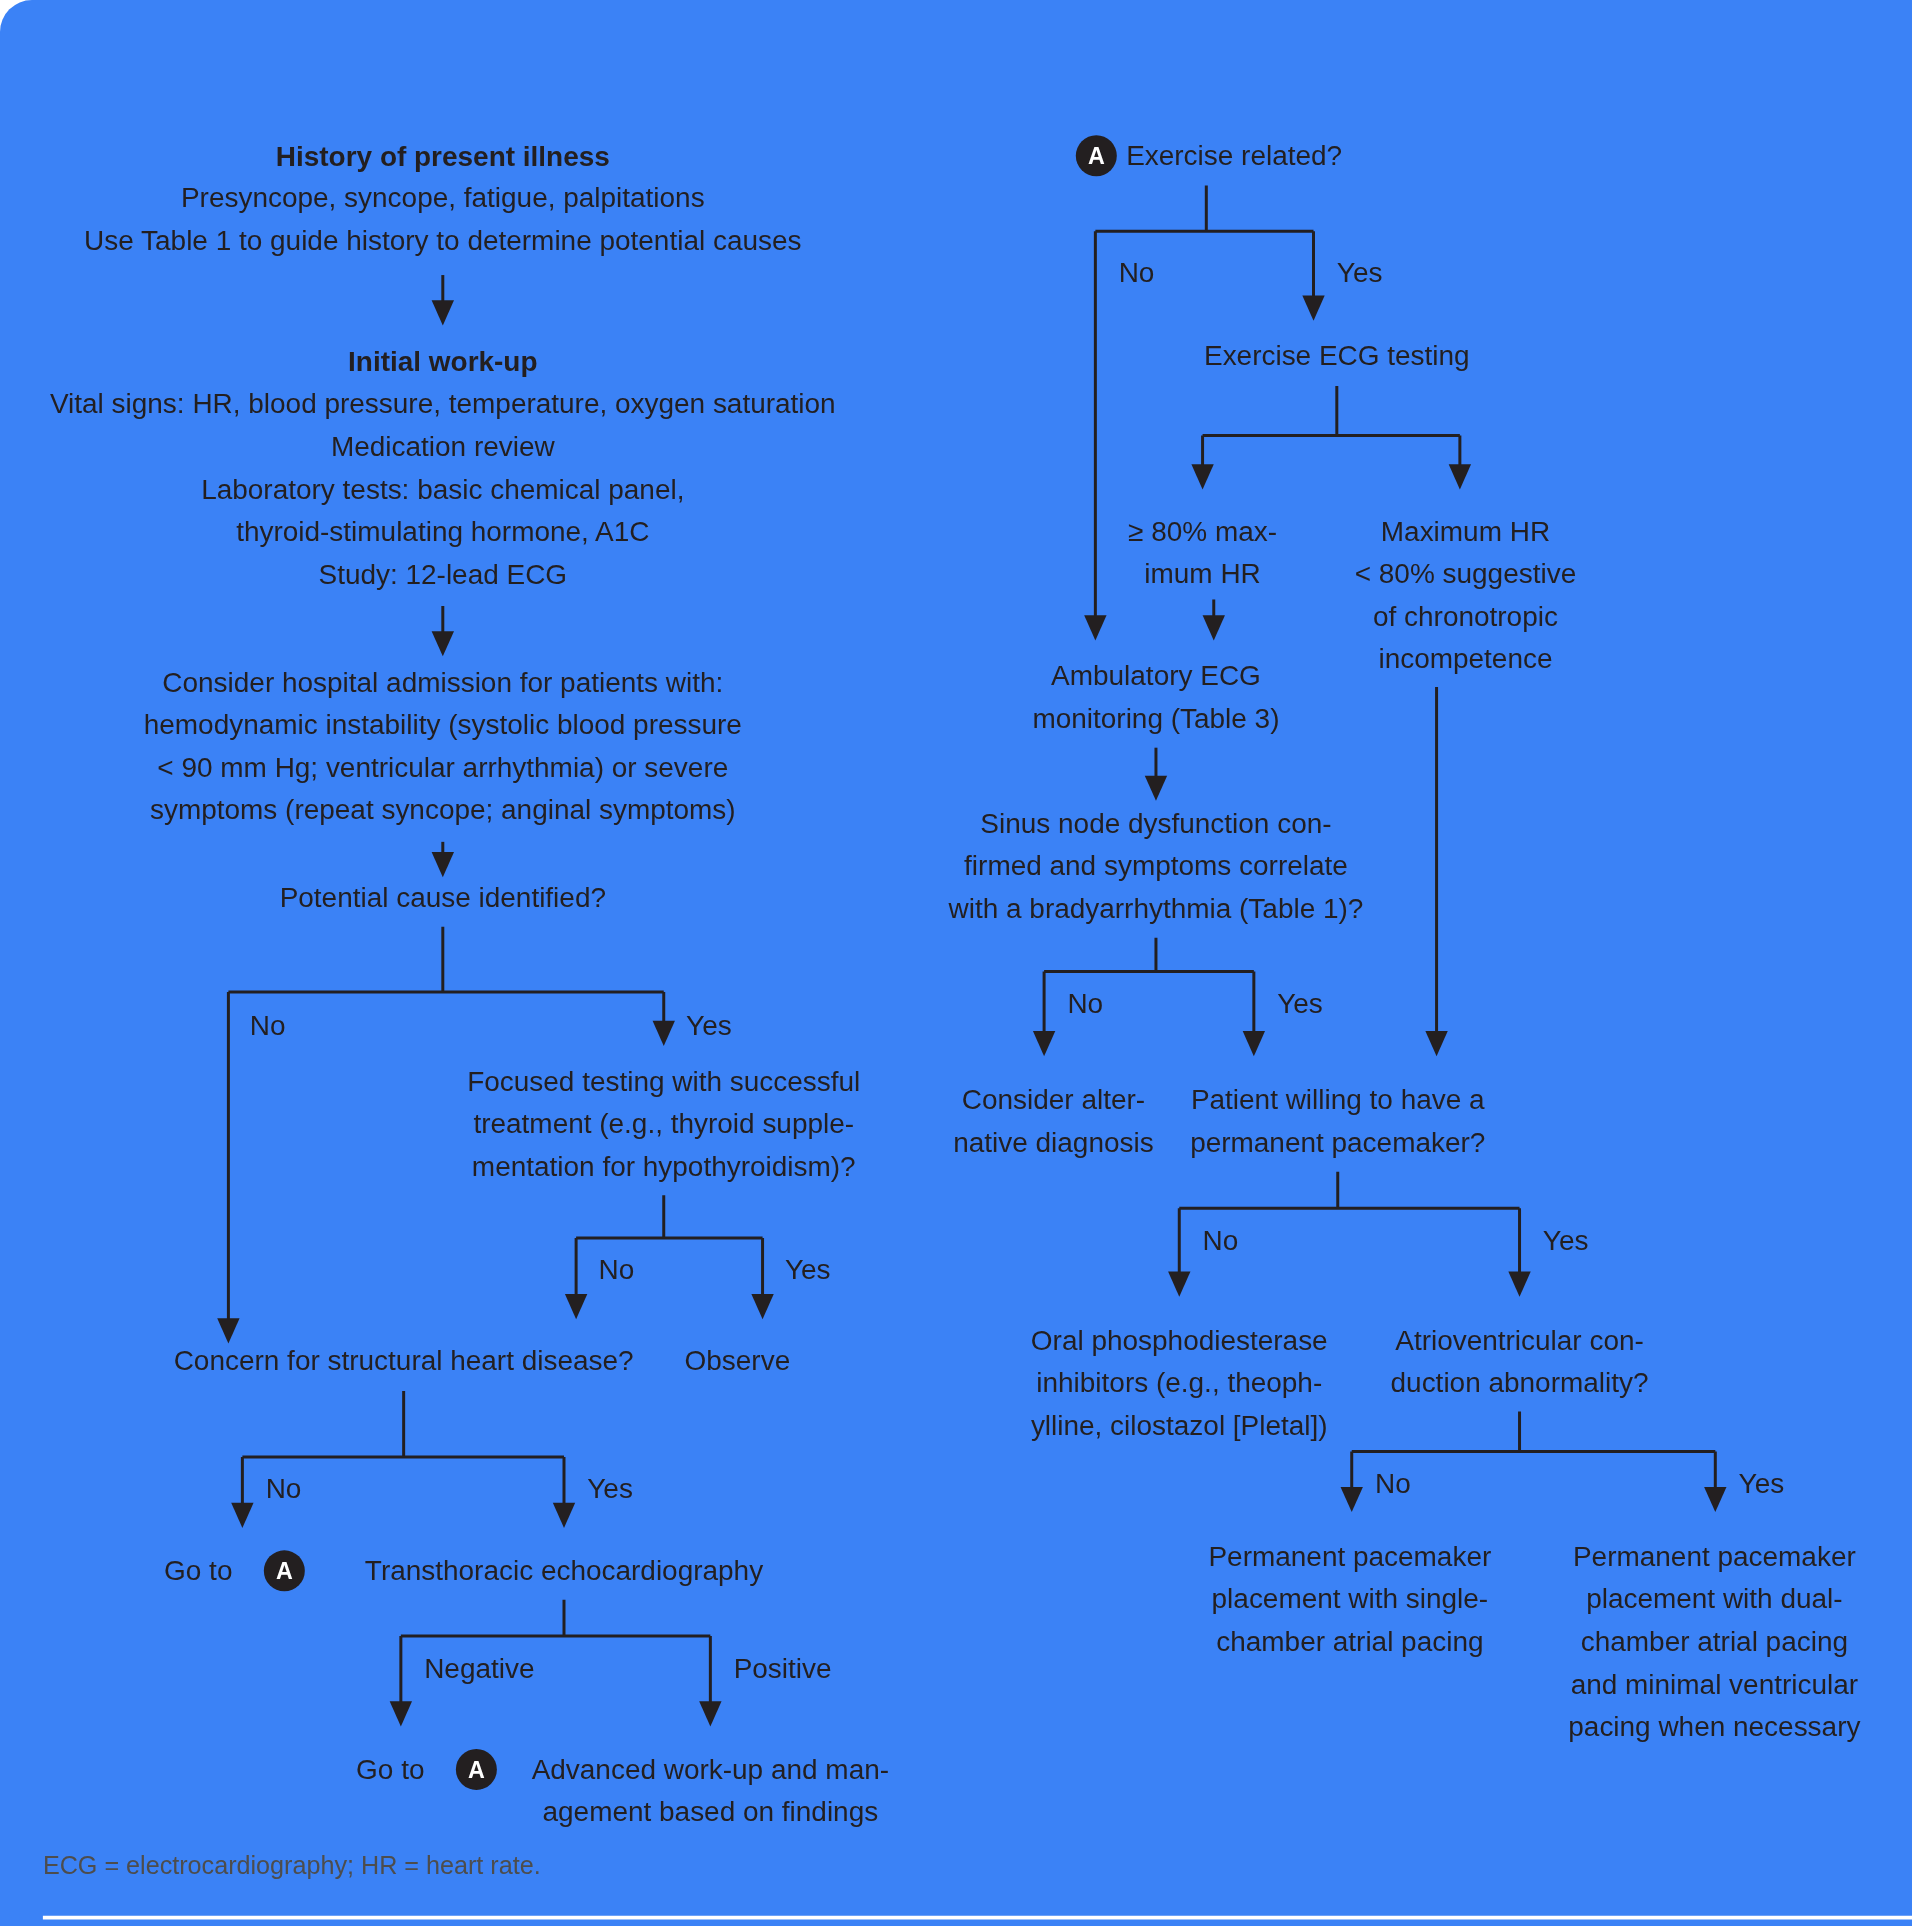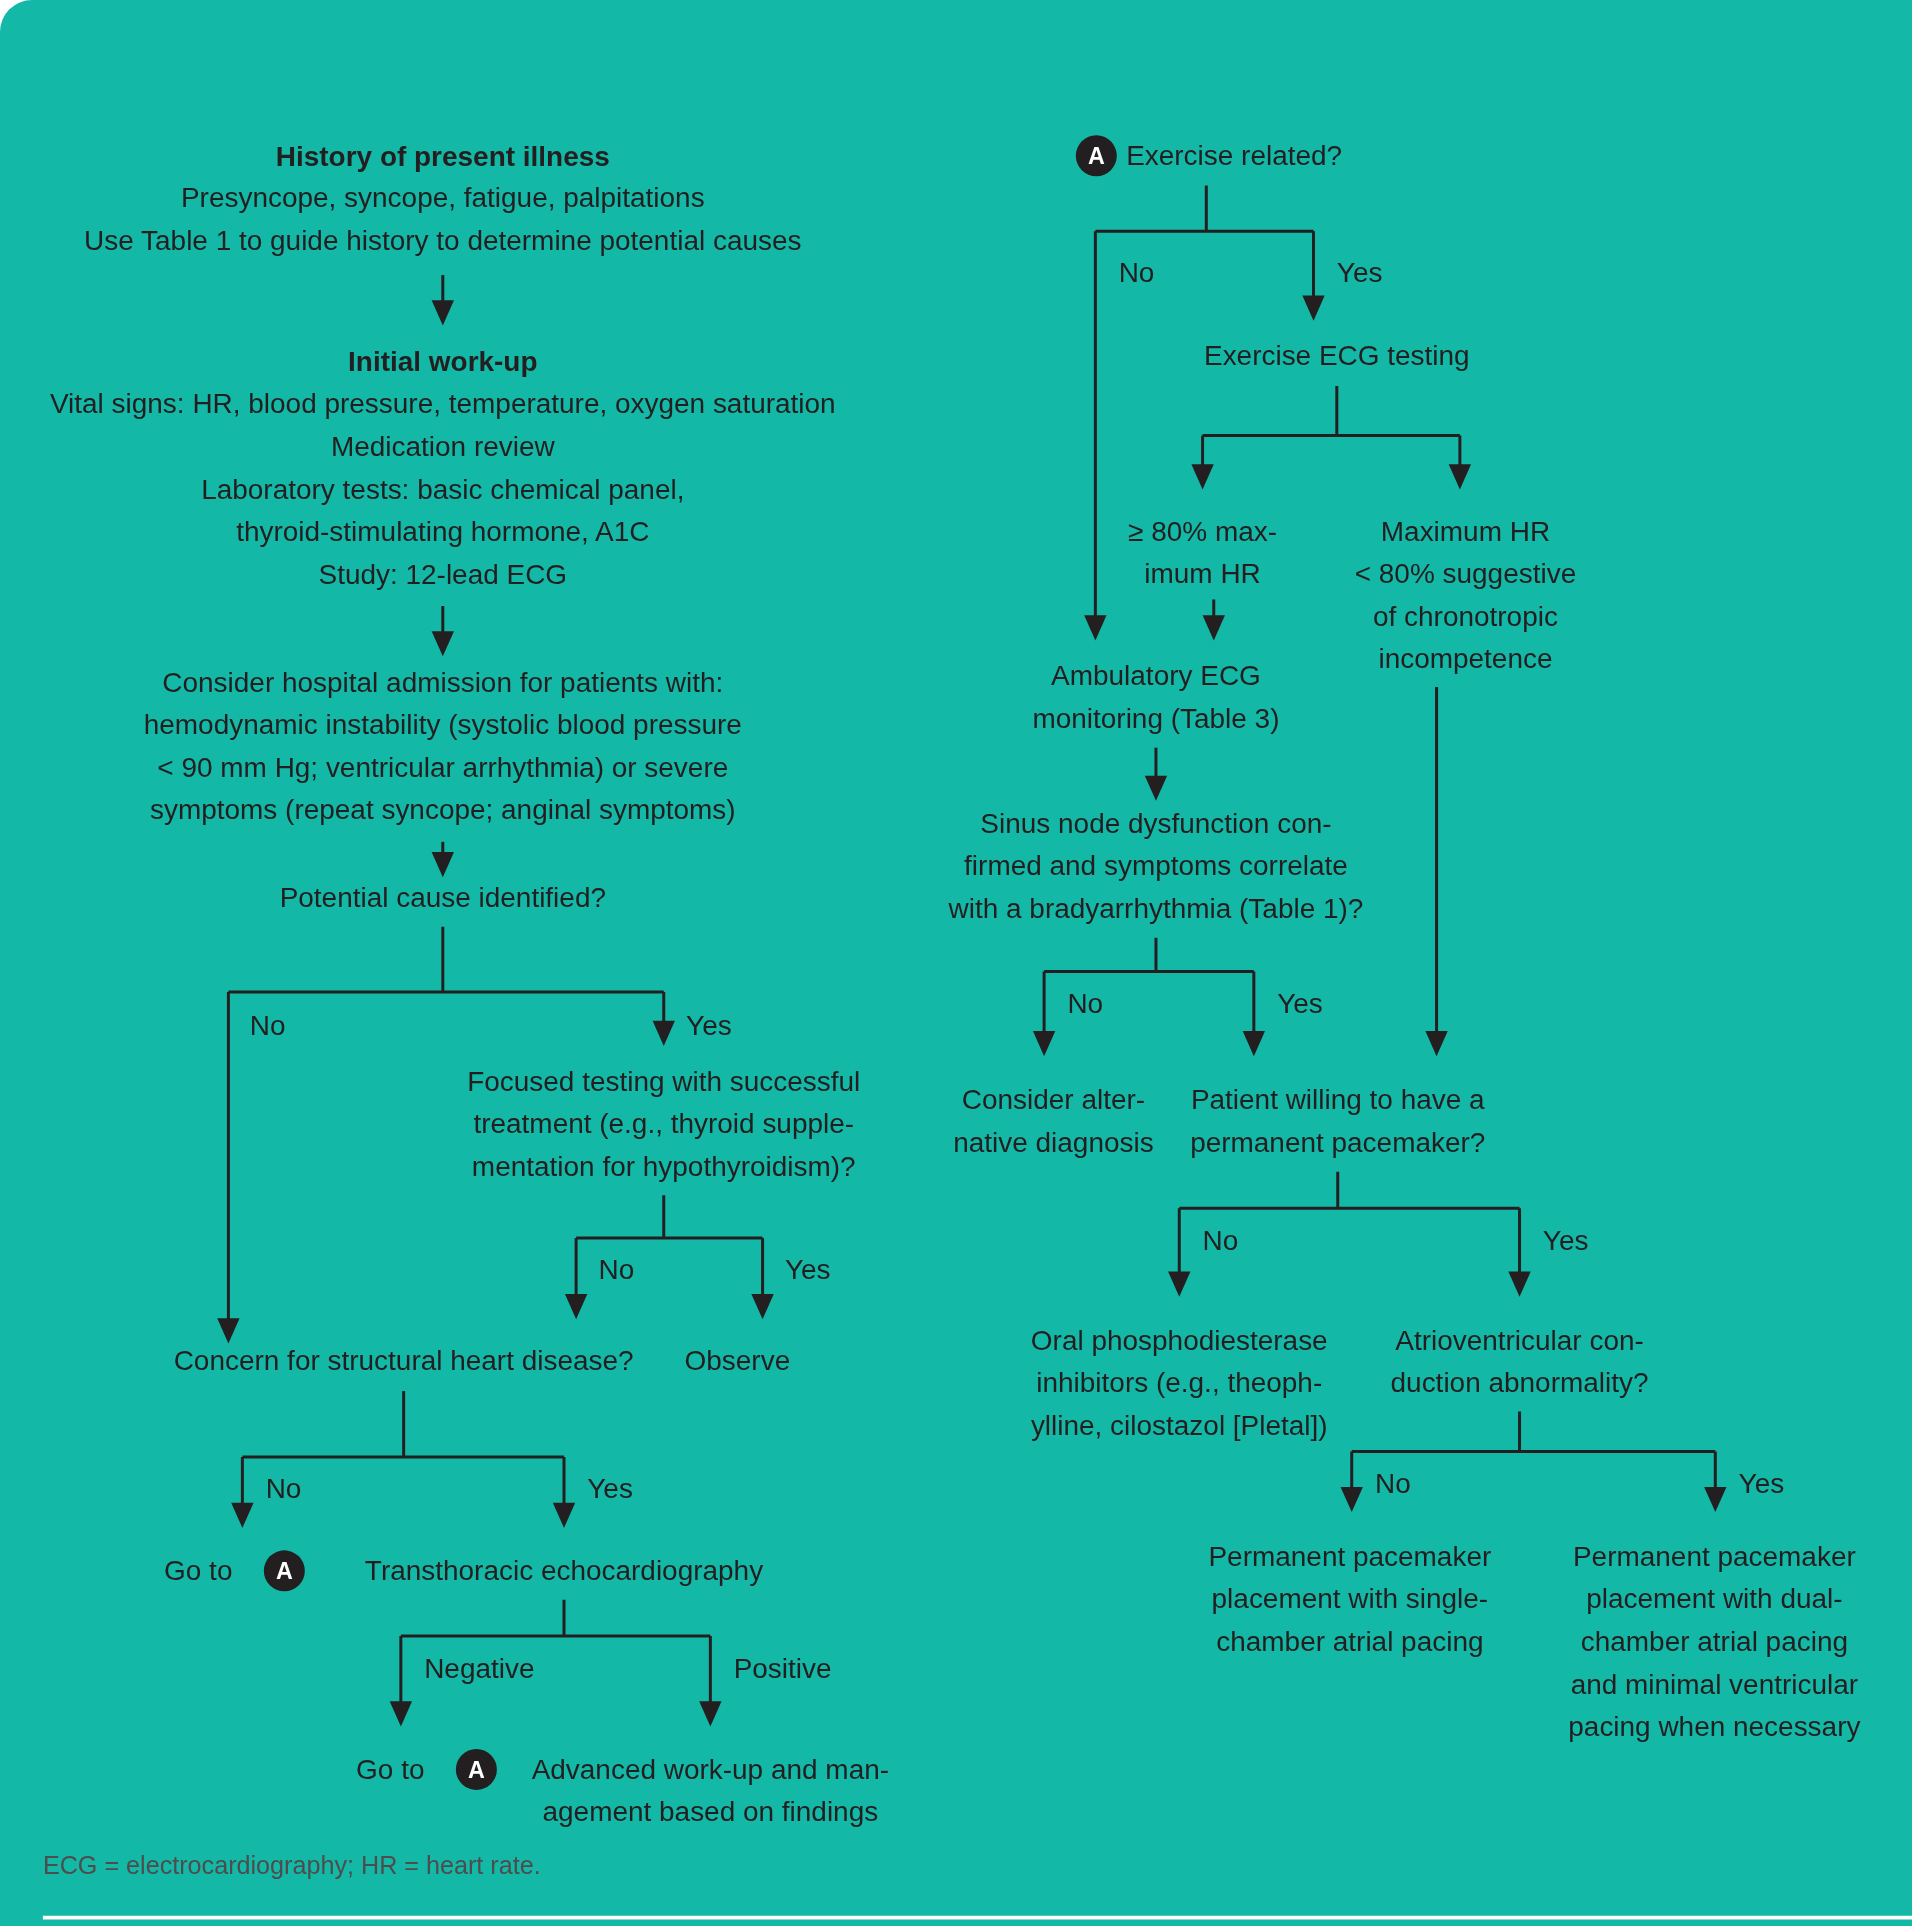--- a/index.html
+++ b/index.html
@@ -4,21 +4,21 @@
 <style>
   html, body {
     margin: 0;
     padding: 0;
     background: #ffffff;
   }
   #page {
     position: relative;
     width: 1912px;
     height: 1927px;
-    background: #14b8a6;
+    background: #3b82f6;
     border-top-left-radius: 32px;
     border-top-right-radius: 0px;
     overflow: hidden;
     font-family: "Liberation Sans", sans-serif;
   }
   #flow {
     position: absolute;
     left: 0; top: 0;
     width: 1912px;
     height: 1927px;

